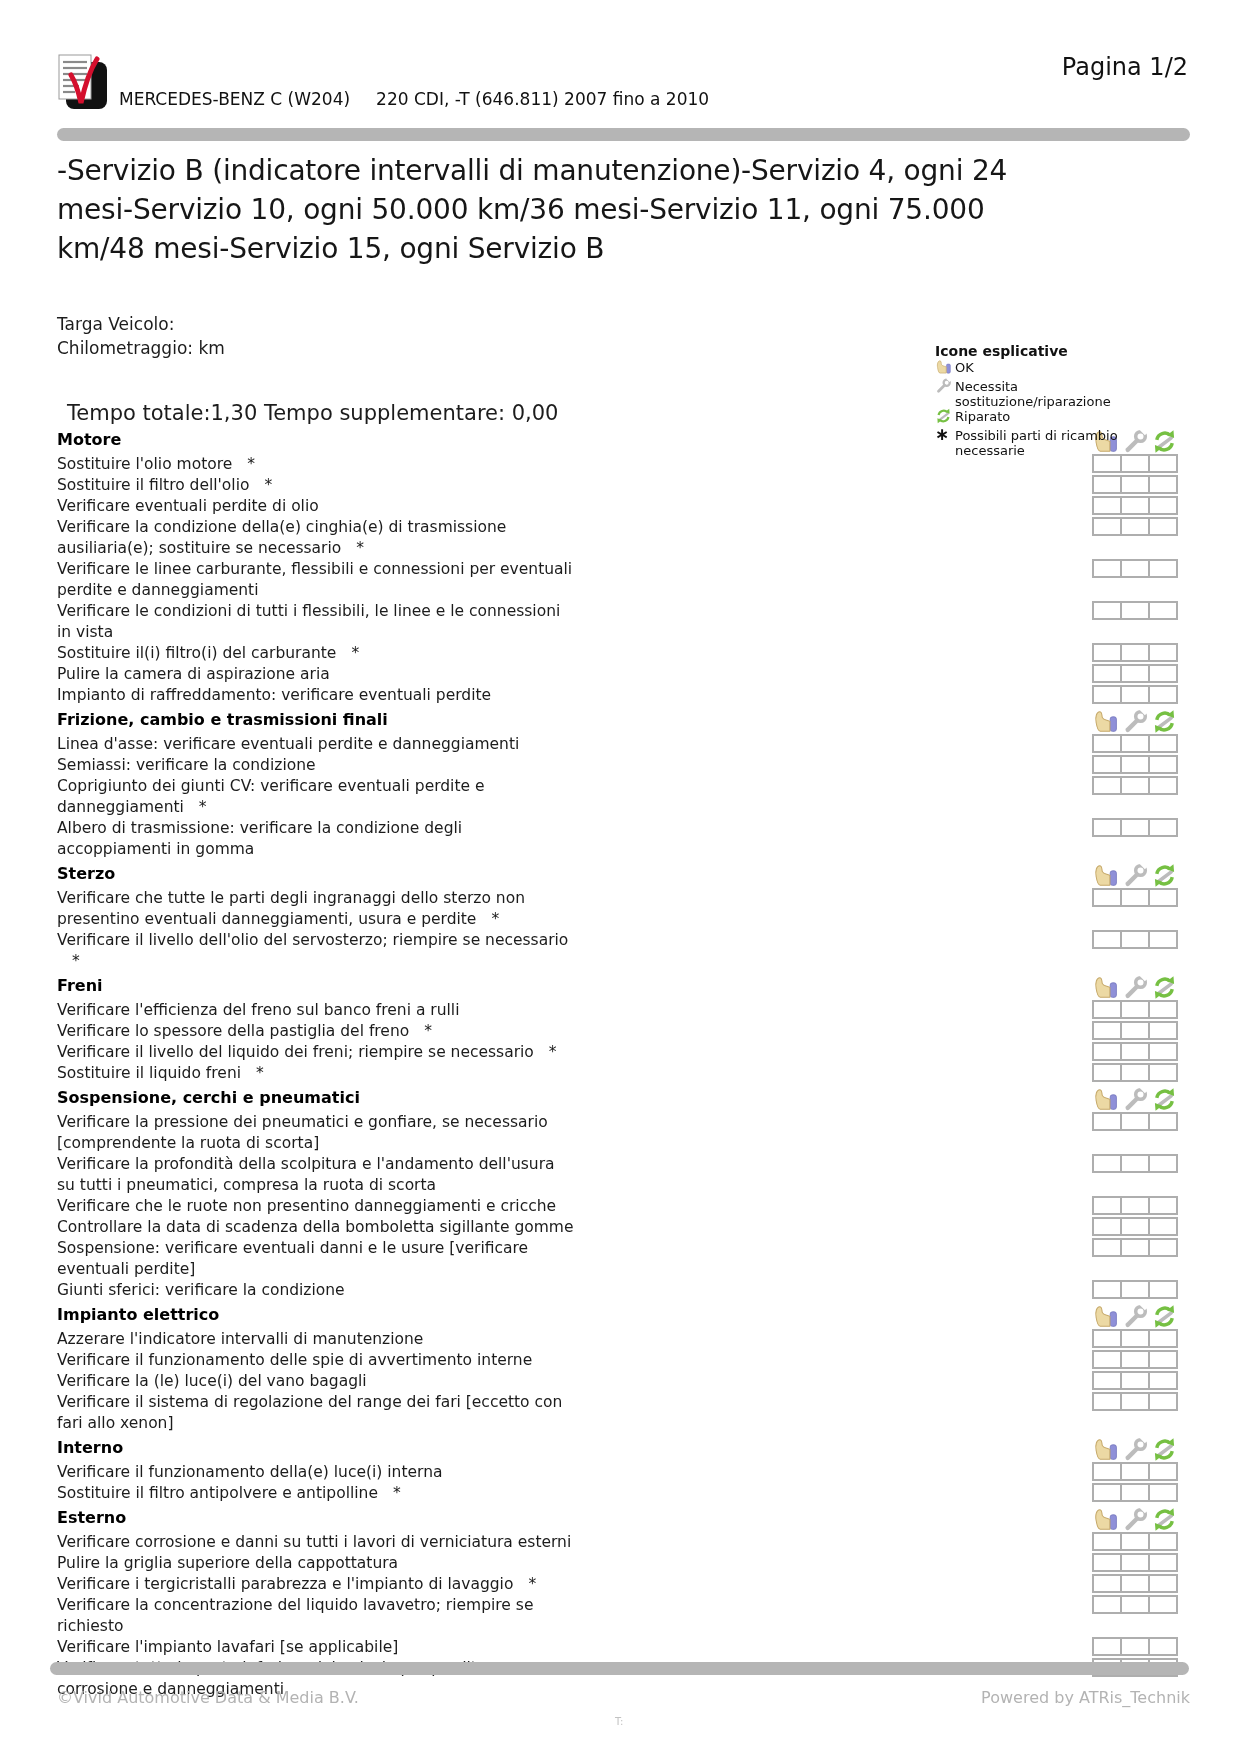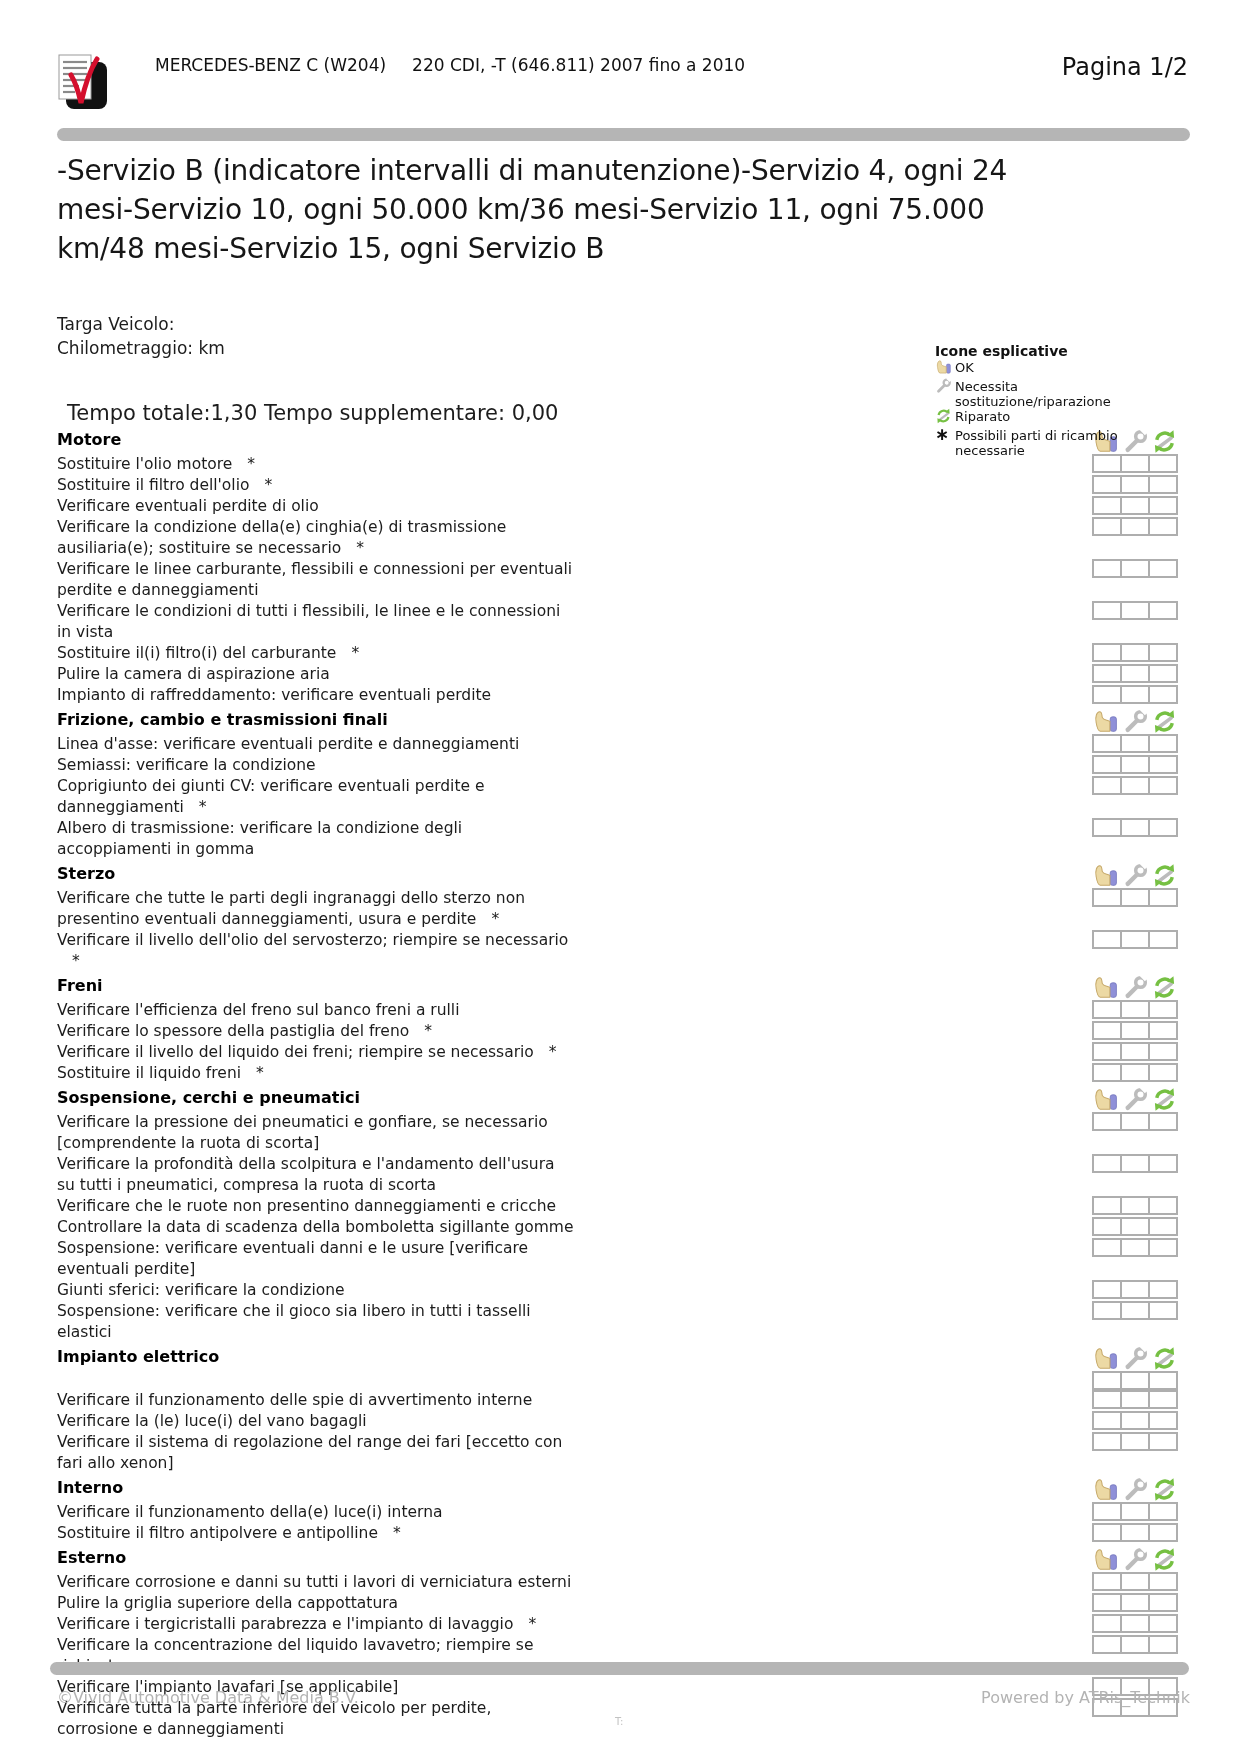--- a/index.html
+++ b/index.html
@@ -5,21 +5,21 @@
   html,body{margin:0;padding:0;}
   body{
     width:1239px;height:1754px;background:#ffffff;position:relative;
     font-family:"DejaVu Sans","Liberation Sans",sans-serif;color:#1c1c1c;
     overflow:hidden;
   }
   .page{padding:55px 49px 0 57px;position:relative;}
 
   
   .hdr{position:relative;height:60px;}
-  .brandwrap{display:flex;gap:36px;}
+  .brandwrap{display:flex;align-items:flex-end;}
   .logo{width:52px;height:58px;margin-right:10px;position:relative;top:-2px;flex:0 0 auto;}
   .brand{font-size:17px;color:#111;padding-bottom:4px;white-space:nowrap;}
   .brand .model{margin-right:26px;}
   .pageno{position:absolute;top:-2px;right:2px;font-size:24px;color:#111;}
 
   
   .bar{height:13px;background:#b5b5b5;border-radius:7px;}
   .bar-top{margin-top:13px;}
 
   
@@ -482,29 +482,20 @@
         </div>
         <div class="row">
           <span class="itxt"><span>Giunti sferici: verificare la condizione</span></span>
           <span class="spacer"></span>
           <span class="cells">
             <span class="cell"></span>
             <span class="cell"></span>
             <span class="cell"></span>
           </span>
         </div>
-        <div class="row">
-          <span class="itxt"><span>Sospensione: verificare che il gioco sia libero in tutti i tasselli elastici</span></span>
-          <span class="spacer"></span>
-          <span class="cells">
-            <span class="cell"></span>
-            <span class="cell"></span>
-            <span class="cell"></span>
-          </span>
-        </div>
       </div>
       <div class="section">
         <div class="section-head">
           <h2>Impianto elettrico</h2>
           <span class="icons">
             <span class="ic"><svg width="27" height="25" viewBox="0 0 26 24">
                 <rect x="17.5" y="7.5" width="6" height="14" rx="2.2" fill="#8f90d8" stroke="#7476bd" stroke-width="0.8"></rect>
                 <path d="M4 13 C2.8 7.5 4.6 2.6 7.4 2.6 C10 2.6 9.3 6.6 10 8.3 C10.7 9.9 12.6 10.4 14.3 10.9 L17.2 11.8 L17.2 21.3 L8 21.3 C5.4 21.3 4.6 16.9 4 13 Z" fill="#ecd9a4" stroke="#c6a96a" stroke-width="1"></path>
               </svg></span>
             <span class="ic"><svg width="27" height="25" viewBox="0 0 24 24">
@@ -517,20 +508,21 @@
             <span class="ic"><svg width="27" height="25" viewBox="0 0 24 24">
                 <line x1="6.5" y1="17.5" x2="18.5" y2="8.5" stroke="#bcbcbc" stroke-width="3.4" stroke-linecap="round"></line>
                 <path d="M4.6 10.4 A7.8 7.8 0 0 1 17.6 6.1" fill="none" stroke="#76c043" stroke-width="3.3"></path>
                 <polygon points="20.6,1.2 21.2,8.6 14.4,6.0" fill="#76c043"></polygon>
                 <path d="M19.4 13.6 A7.8 7.8 0 0 1 6.4 17.9" fill="none" stroke="#76c043" stroke-width="3.3"></path>
                 <polygon points="3.4,22.8 2.8,15.4 9.6,18.0" fill="#76c043"></polygon>
               </svg></span>
           </span>
         </div>
         <div class="row">
+          <span class="itxt"><span>Azzerare l'indicatore intervalli di manutenzione</span></span>
           <span class="spacer"></span>
           <span class="cells">
             <span class="cell"></span>
             <span class="cell"></span>
             <span class="cell"></span>
           </span>
         </div>
         <div class="row">
           <span class="itxt"><span>Verificare il funzionamento delle spie di avvertimento interne</span></span>
           <span class="spacer"></span>

